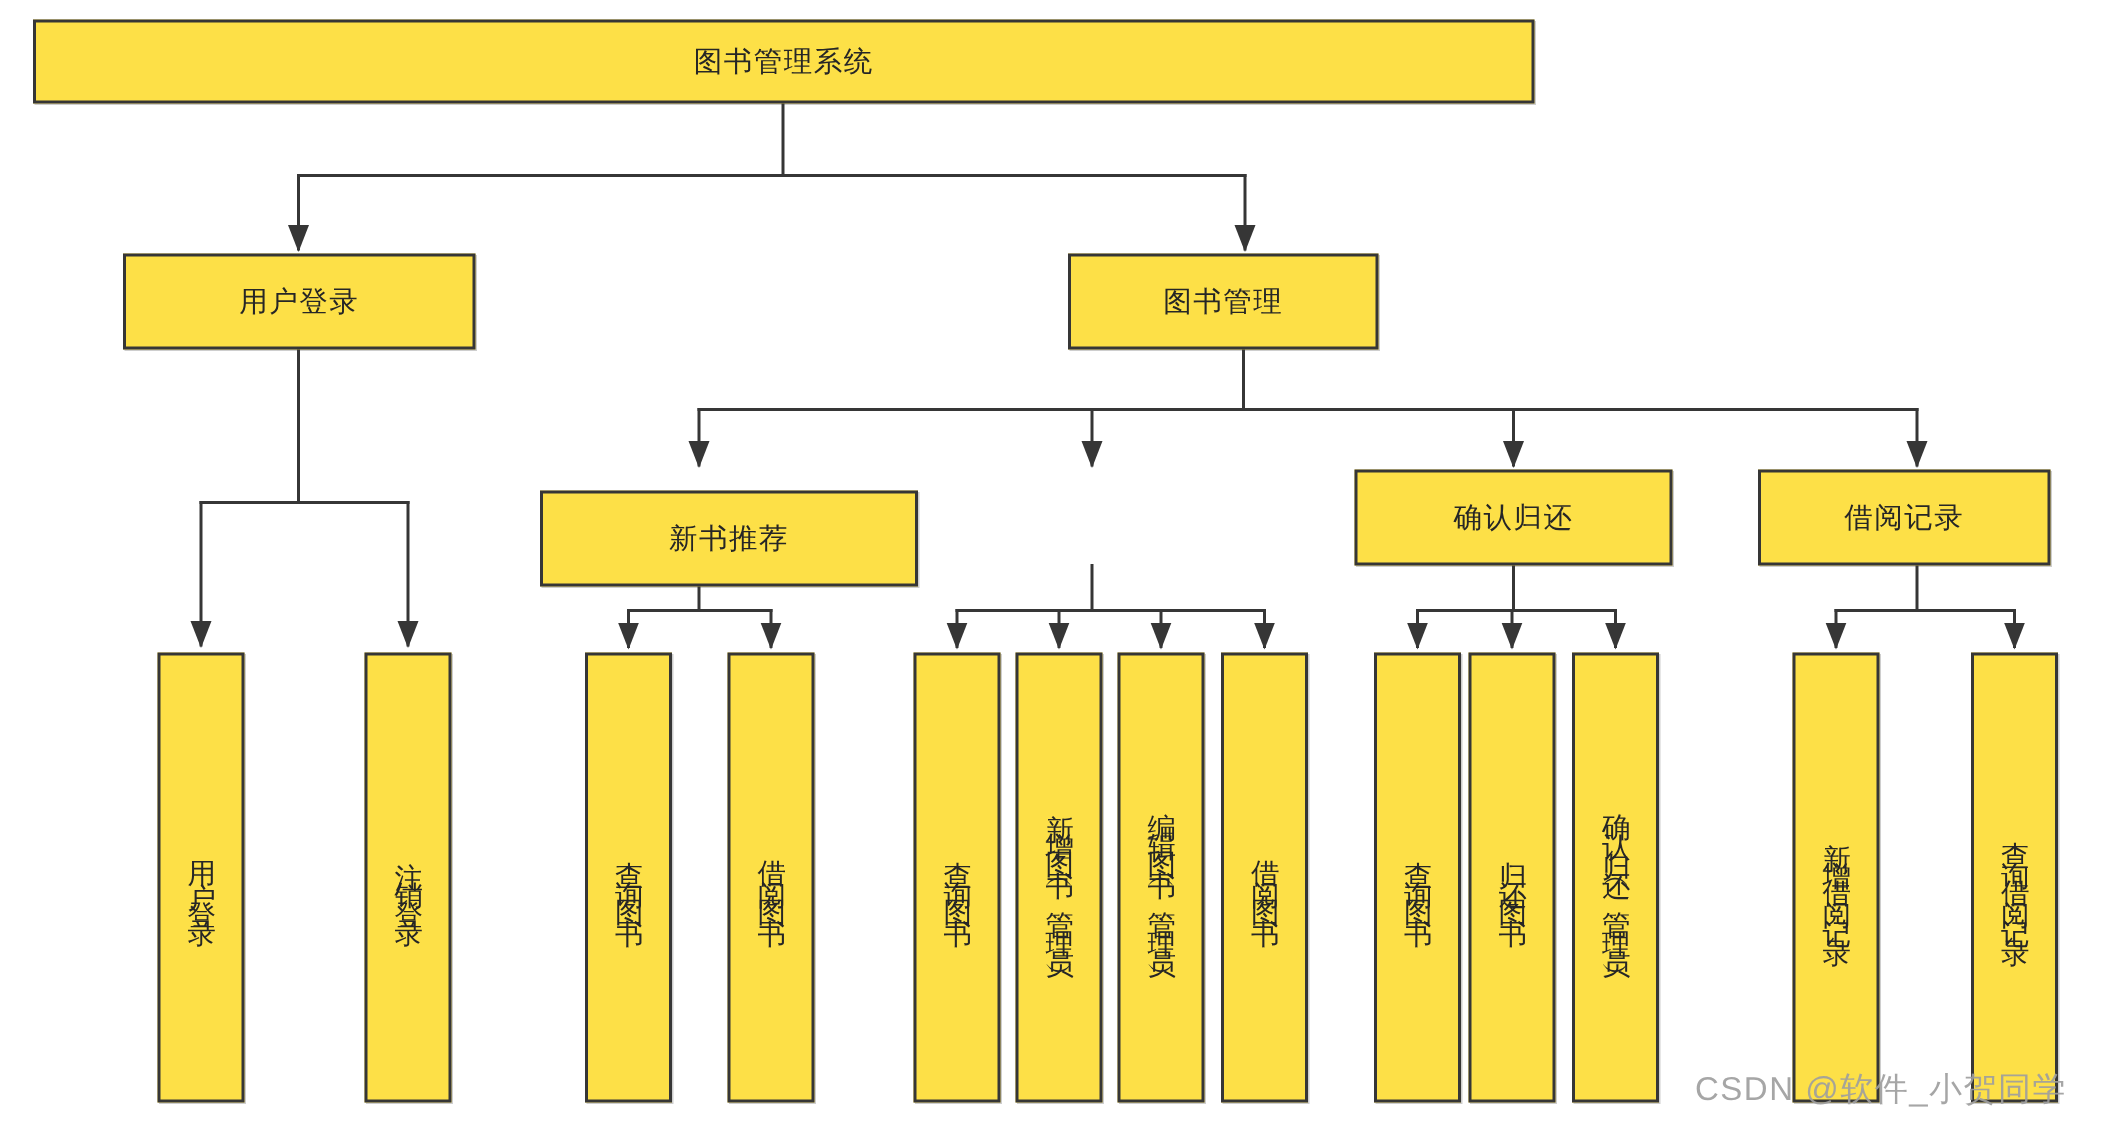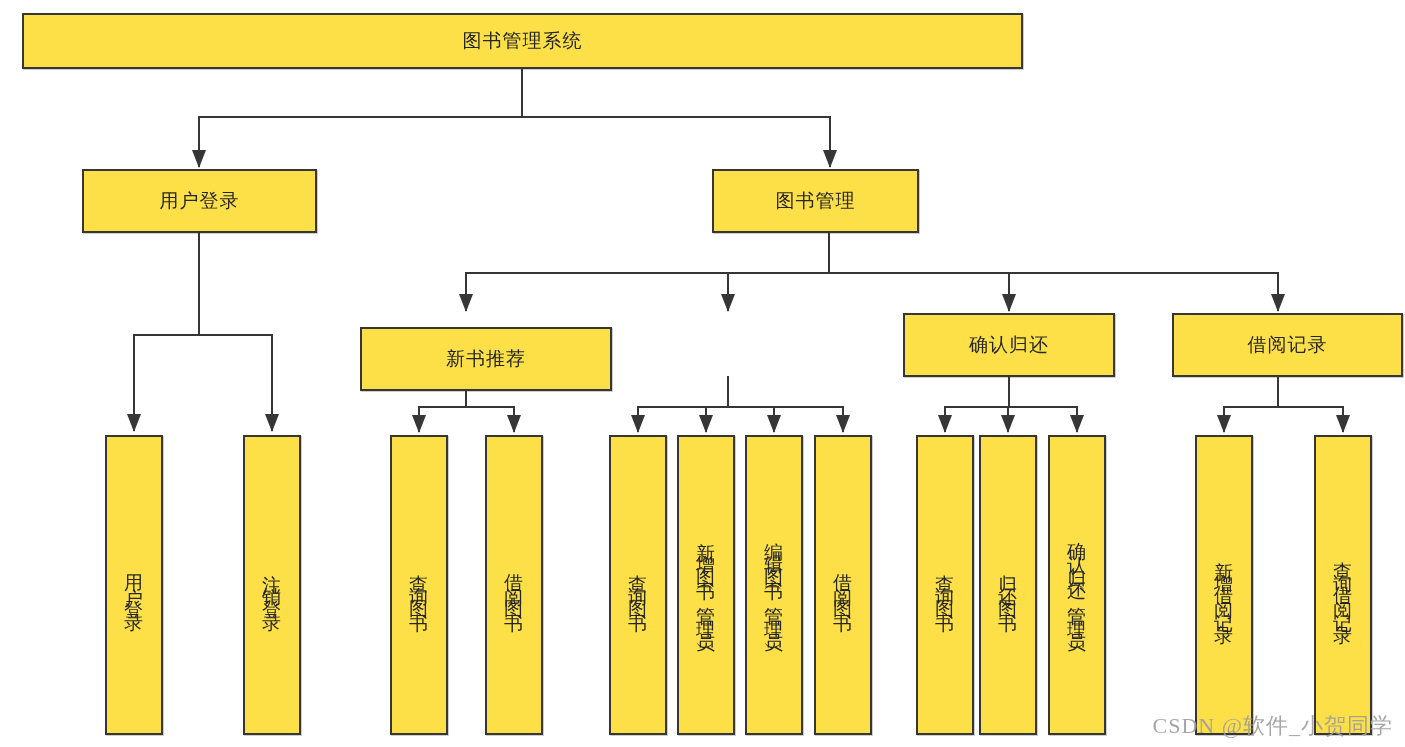--- a/index.html
+++ b/index.html
@@ -39,28 +39,27 @@
   }
   .node.v {
     font-size: 19px;
     writing-mode: vertical-rl;
     text-orientation: mixed;
     letter-spacing: 13px;
     line-height: 1;
   }
   .watermark {
     position: absolute;
-    right: 12px;
+    right: 27px;
     bottom: 6px;
     font-size: 22px;
     color: rgba(158,158,158,0.92);
     letter-spacing: 1px;
     z-index: 3;
     white-space: nowrap;
-    font-family: Liberation Serif, serif;
   }
 </style>
 </head>
 <body>
 
 <div class="stage">
 
   <svg class="wires" width="1405" height="747" viewBox="0 0 1405 747" xmlns="http://www.w3.org/2000/svg">
     <defs>
       <marker id="arr" markerUnits="userSpaceOnUse" markerWidth="20" markerHeight="16" refX="16" refY="7" orient="auto">
@@ -111,21 +110,21 @@
     </g>
   </svg>
 
   <div class="node h" style="left:22px;top:13px;width:1001px;height:56px">图书管理系统</div>
 
   <div class="node h" style="left:82px;top:169px;width:235px;height:64px">用户登录</div>
   <div class="node h" style="left:712px;top:169px;width:207px;height:64px">图书管理</div>
 
   <div class="node h" style="left:360px;top:327px;width:252px;height:64px">新书推荐</div>
   <div class="node h" style="left:903px;top:313px;width:212px;height:64px">确认归还</div>
-  <div class="node h" style="left:1172px;top:313px;width:231px;height:64px">借阅记录</div>
+  <div class="node h" style="left:1172px;top:313px;width:195px;height:64px">借阅记录</div>
 
   <div class="node v" style="left:105px;top:435px;width:58px;height:300px">用户登录</div>
   <div class="node v" style="left:243px;top:435px;width:58px;height:300px">注销登录</div>
 
   <div class="node v" style="left:390px;top:435px;width:58px;height:300px">查询图书</div>
   <div class="node v" style="left:485px;top:435px;width:58px;height:300px">借阅图书</div>
 
   <div class="node v" style="left:609px;top:435px;width:58px;height:300px">查询图书</div>
   <div class="node v" style="left:677px;top:435px;width:58px;height:300px">新增图书（管理员）</div>
   <div class="node v" style="left:745px;top:435px;width:58px;height:300px">编辑图书（管理员）</div>

